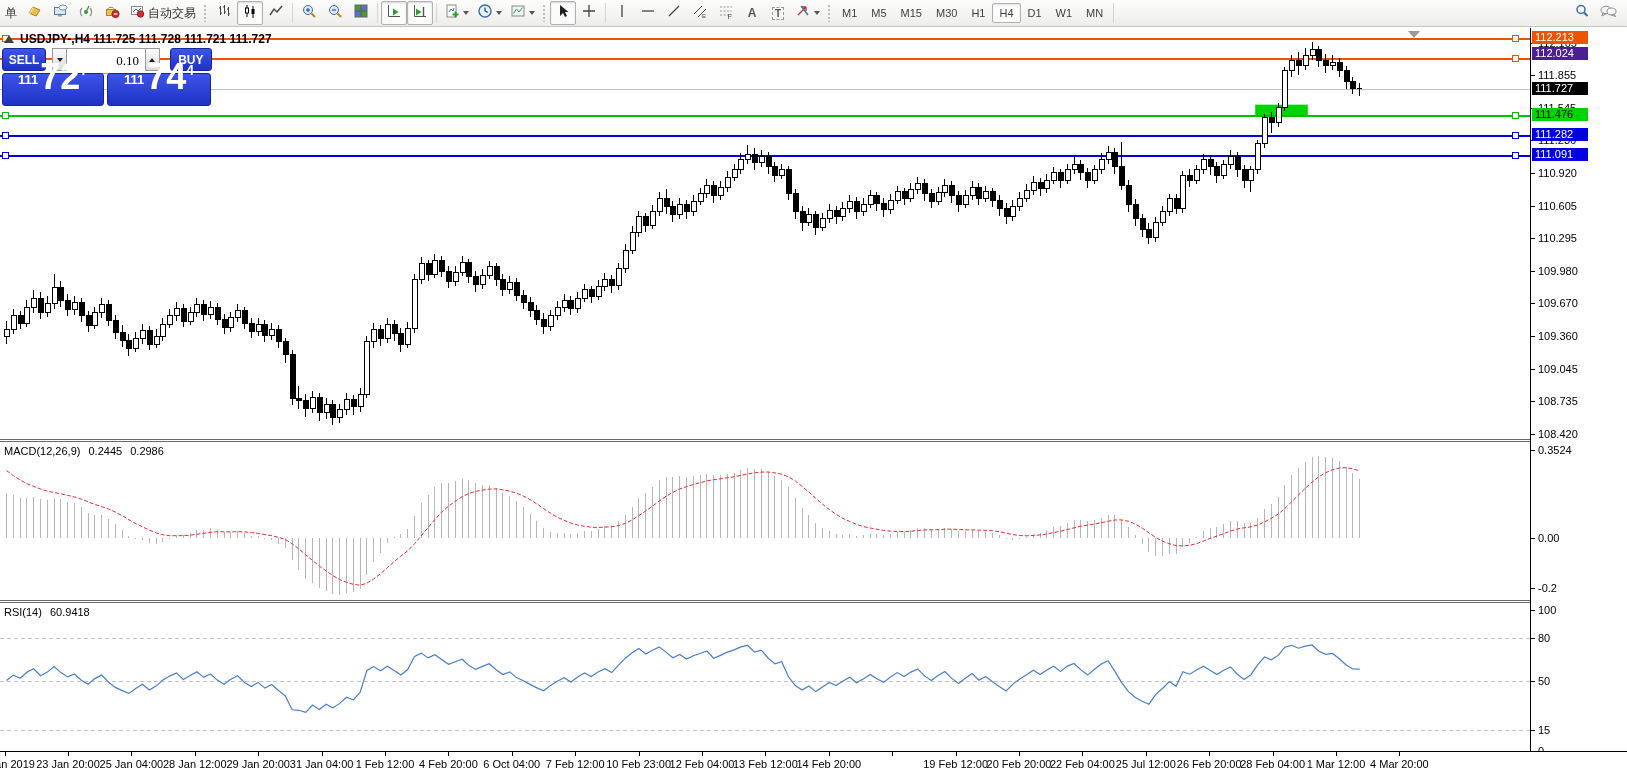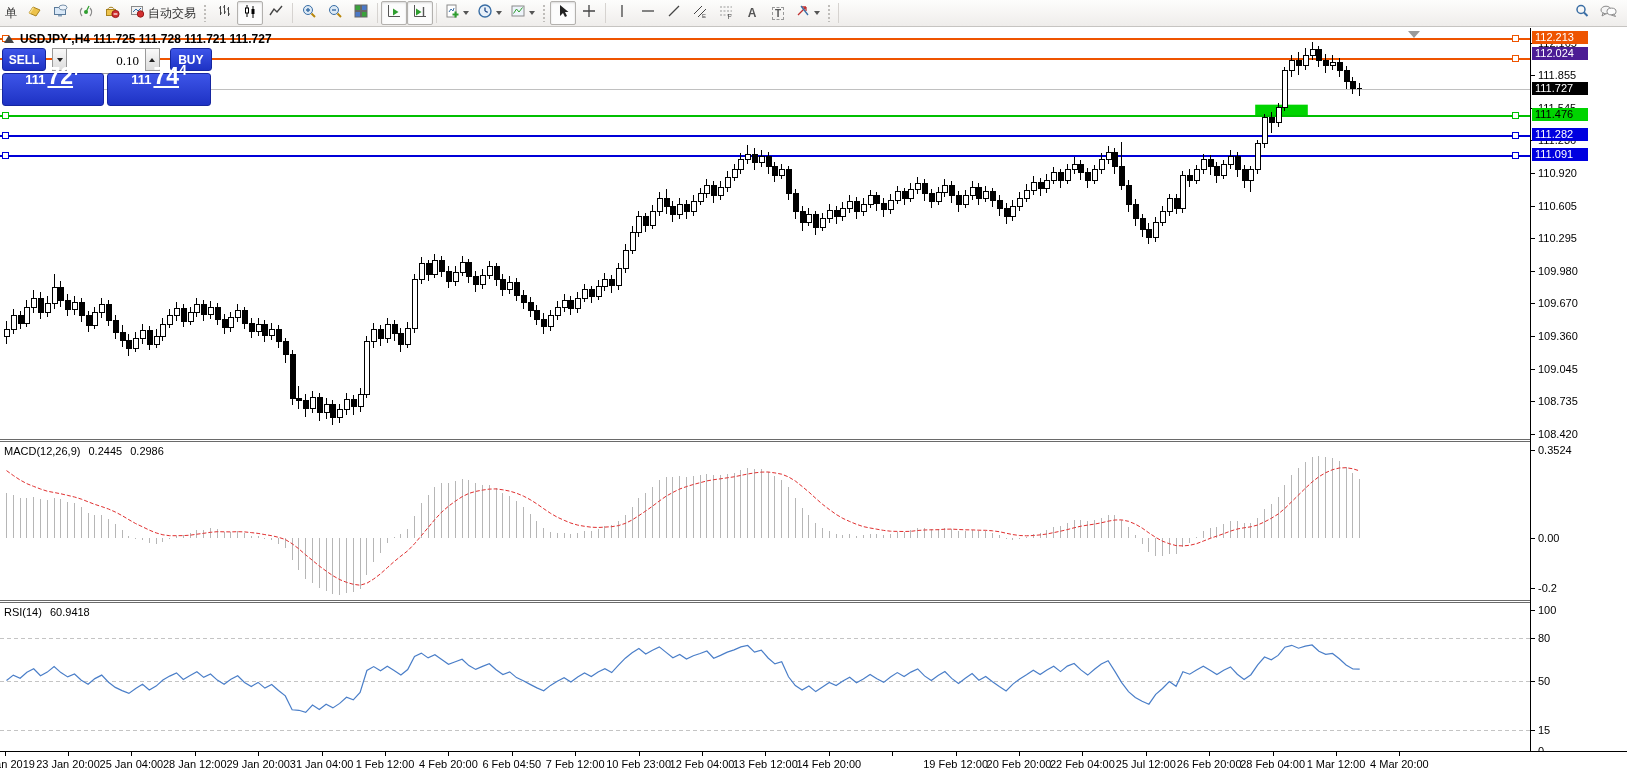--- a/index.html
+++ b/index.html
@@ -49,21 +49,21 @@
     display:flex;align-items:center;justify-content:center;}
   .spin .up{width:0;height:0;border-left:3px solid transparent;border-right:3px solid transparent;border-bottom:4px solid #222;}
   .spin .dn{width:0;height:0;border-left:3px solid transparent;border-right:3px solid transparent;border-top:4px solid #222;}
   #vol{width:66px;border:1px solid #9a9a9a;border-left:none;border-right:none;font-size:13px;
     text-align:right;padding:12px 6px;font-family:Liberation Serif, serif;}
   #tpanel .row2{display:flex;margin-top:2px;height:33px;}
   .pricebox{background:linear-gradient(#3d55e8,#1e32c4);border:1px solid #1626a0;border-radius:3px;
     color:#fff;display:flex;align-items:flex-end;justify-content:center;padding-bottom:15px;}
   #sell-box{width:100px;}#buy-box{width:102px;margin-left:3px;}
   .pb-small{font-size:13px;font-weight:bold;margin-right:2px;line-height:20px;}
-  .pb-big{font-size:23px;font-weight:bold;line-height:27px;text-decoration:underline;}
+  .pb-big{font-size:36px;font-weight:bold;line-height:27px;}
   .pb-sup{font-size:14px;font-weight:bold;position:relative;top:-12px;}
 </style>
 </head>
 <body>
 
 <div id="toolbar">
   <div class="tb wide">
       <span class="tbtext">单</span>
     </div>
   <div class="tb">
@@ -228,20 +228,31 @@
       <span class="glyphT">T</span>
     </div>
   <div class="tb wide">
       <span><svg width="16" height="16">
           <path d="M3 12L11 4M11 4h-4M11 4v4" fill="none" stroke="#c03030" stroke-width="1.3"></path>
           <path d="M6 3l7 9" fill="none" stroke="#3a6ea5" stroke-width="1.3"></path>
         </svg></span>
       <span class="caret"></span>
     </div>
   <div class="grip"></div>
+  <div id="tf-group" style="display: flex;">
+      <div class="tf">M1</div>
+      <div class="tf">M5</div>
+      <div class="tf">M15</div>
+      <div class="tf">M30</div>
+      <div class="tf">H1</div>
+      <div class="tf selected">H4</div>
+      <div class="tf">D1</div>
+      <div class="tf">W1</div>
+      <div class="tf">MN</div>
+    </div>
   <div class="sep"></div>
   <div id="tb-right">
     <div class="tb">
         <span><svg width="16" height="16">
             <circle cx="7" cy="6.5" r="4" fill="none" stroke="#3a6ea5" stroke-width="1.5"></circle>
             <line x1="10" y1="9.5" x2="13.5" y2="13" stroke="#3a6ea5" stroke-width="2"></line>
           </svg></span>
       </div>
     <div class="tb">
         <span><svg width="18" height="16">
@@ -925,21 +936,21 @@
       <div class="xlab" style="left: 194.8px;">28 Jan 12:00</div>
       <div class="xtick" style="left: 258.2px;"></div>
       <div class="xlab" style="left: 258.2px;">29 Jan 20:00</div>
       <div class="xtick" style="left: 321.6px;"></div>
       <div class="xlab" style="left: 321.6px;">31 Jan 04:00</div>
       <div class="xtick" style="left: 385px;"></div>
       <div class="xlab" style="left: 385px;">1 Feb 12:00</div>
       <div class="xtick" style="left: 448.4px;"></div>
       <div class="xlab" style="left: 448.4px;">4 Feb 20:00</div>
       <div class="xtick" style="left: 511.8px;"></div>
-      <div class="xlab" style="left: 511.8px;">6 Feb 04:50</div>
+      <div class="xlab" style="left: 511.8px;">6 Oct 04:00</div>
       <div class="xtick" style="left: 575.2px;"></div>
       <div class="xlab" style="left: 575.2px;">7 Feb 12:00</div>
       <div class="xtick" style="left: 638.6px;"></div>
       <div class="xlab" style="left: 638.6px;">10 Feb 23:00</div>
       <div class="xtick" style="left: 702px;"></div>
       <div class="xlab" style="left: 702px;">12 Feb 04:00</div>
       <div class="xtick" style="left: 765.4px;"></div>
       <div class="xlab" style="left: 765.4px;">13 Feb 12:00</div>
       <div class="xtick" style="left: 828.8px;"></div>
       <div class="xlab" style="left: 828.8px;">14 Feb 20:00</div>

